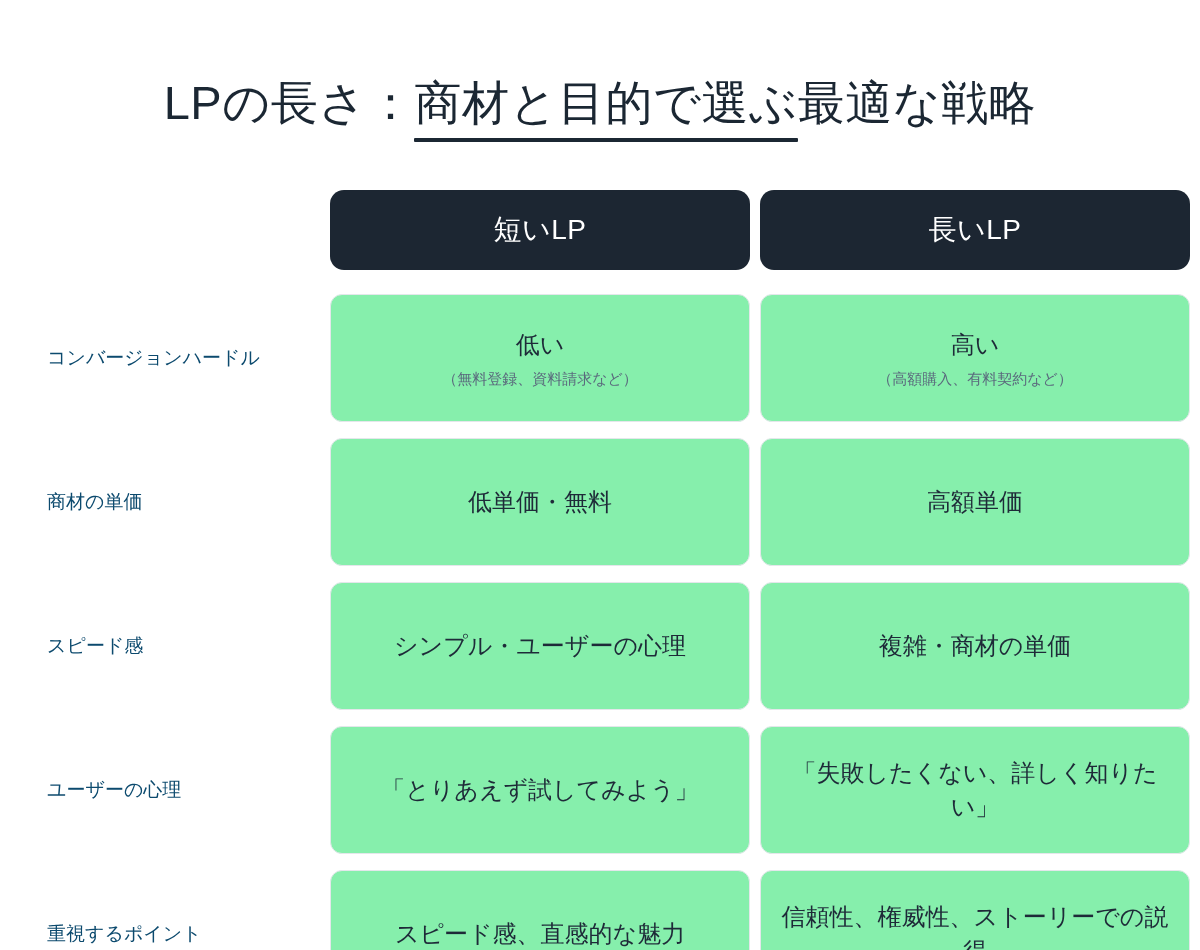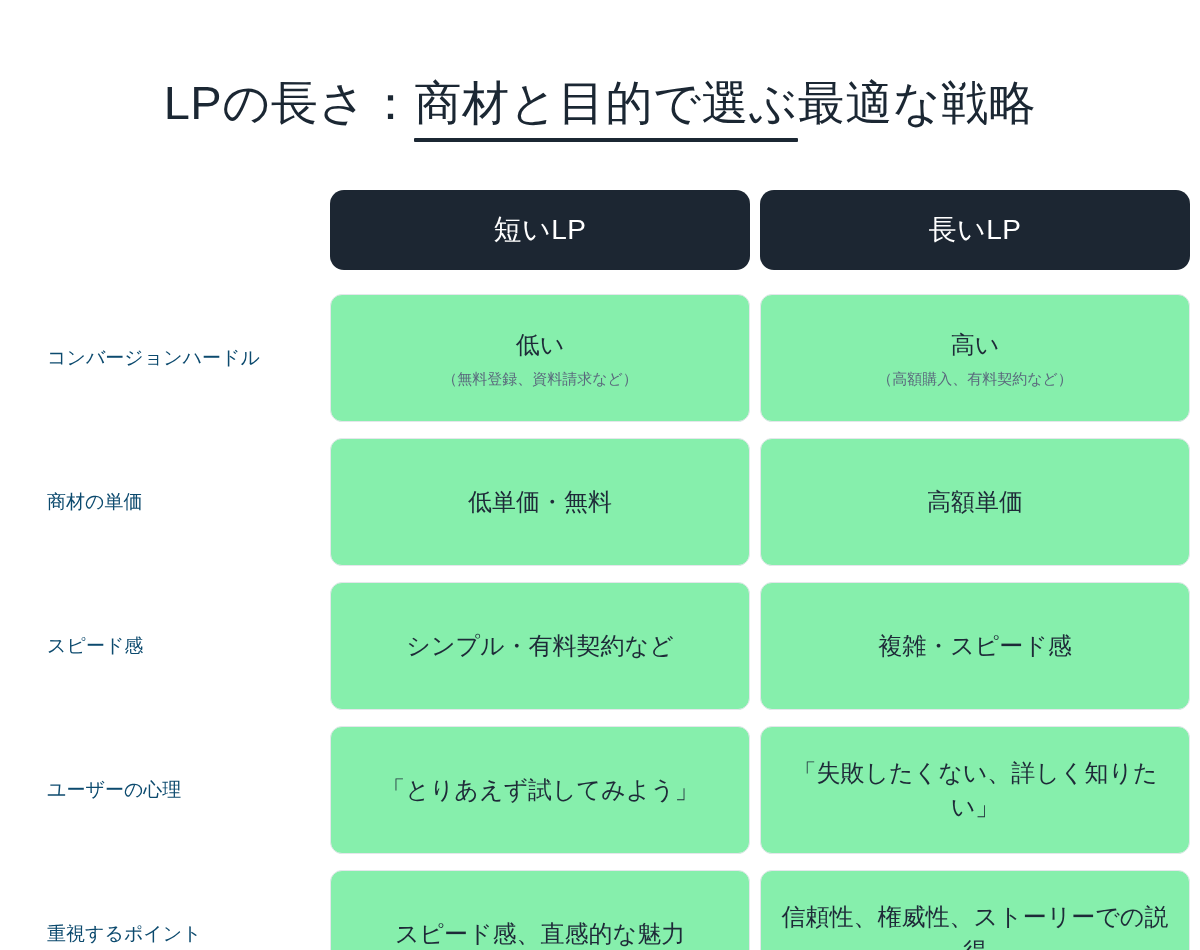--- a/index.html
+++ b/index.html
@@ -181,25 +181,25 @@
       </div>
     </div>
 
     <div class="grid-row spacer-row">
       <div></div><div></div><div></div><div></div>
     </div>
 
     <div class="grid-row row-body">
       <div class="row-label">スピード感</div>
       <div class="cell">
-        <span class="main">シンプル・有料契約など</span>
-      </div>
-      <div class="gap-col"></div>
-      <div class="cell">
-        <span class="main">複雑・スピード感</span>
+        <span class="main">シンプル・ユーザーの心理</span>
+      </div>
+      <div class="gap-col"></div>
+      <div class="cell">
+        <span class="main">複雑・商材の単価</span>
       </div>
     </div>
 
     <div class="grid-row spacer-row">
       <div></div><div></div><div></div><div></div>
     </div>
 
     <div class="grid-row row-body">
       <div class="row-label">ユーザーの心理</div>
       <div class="cell">

